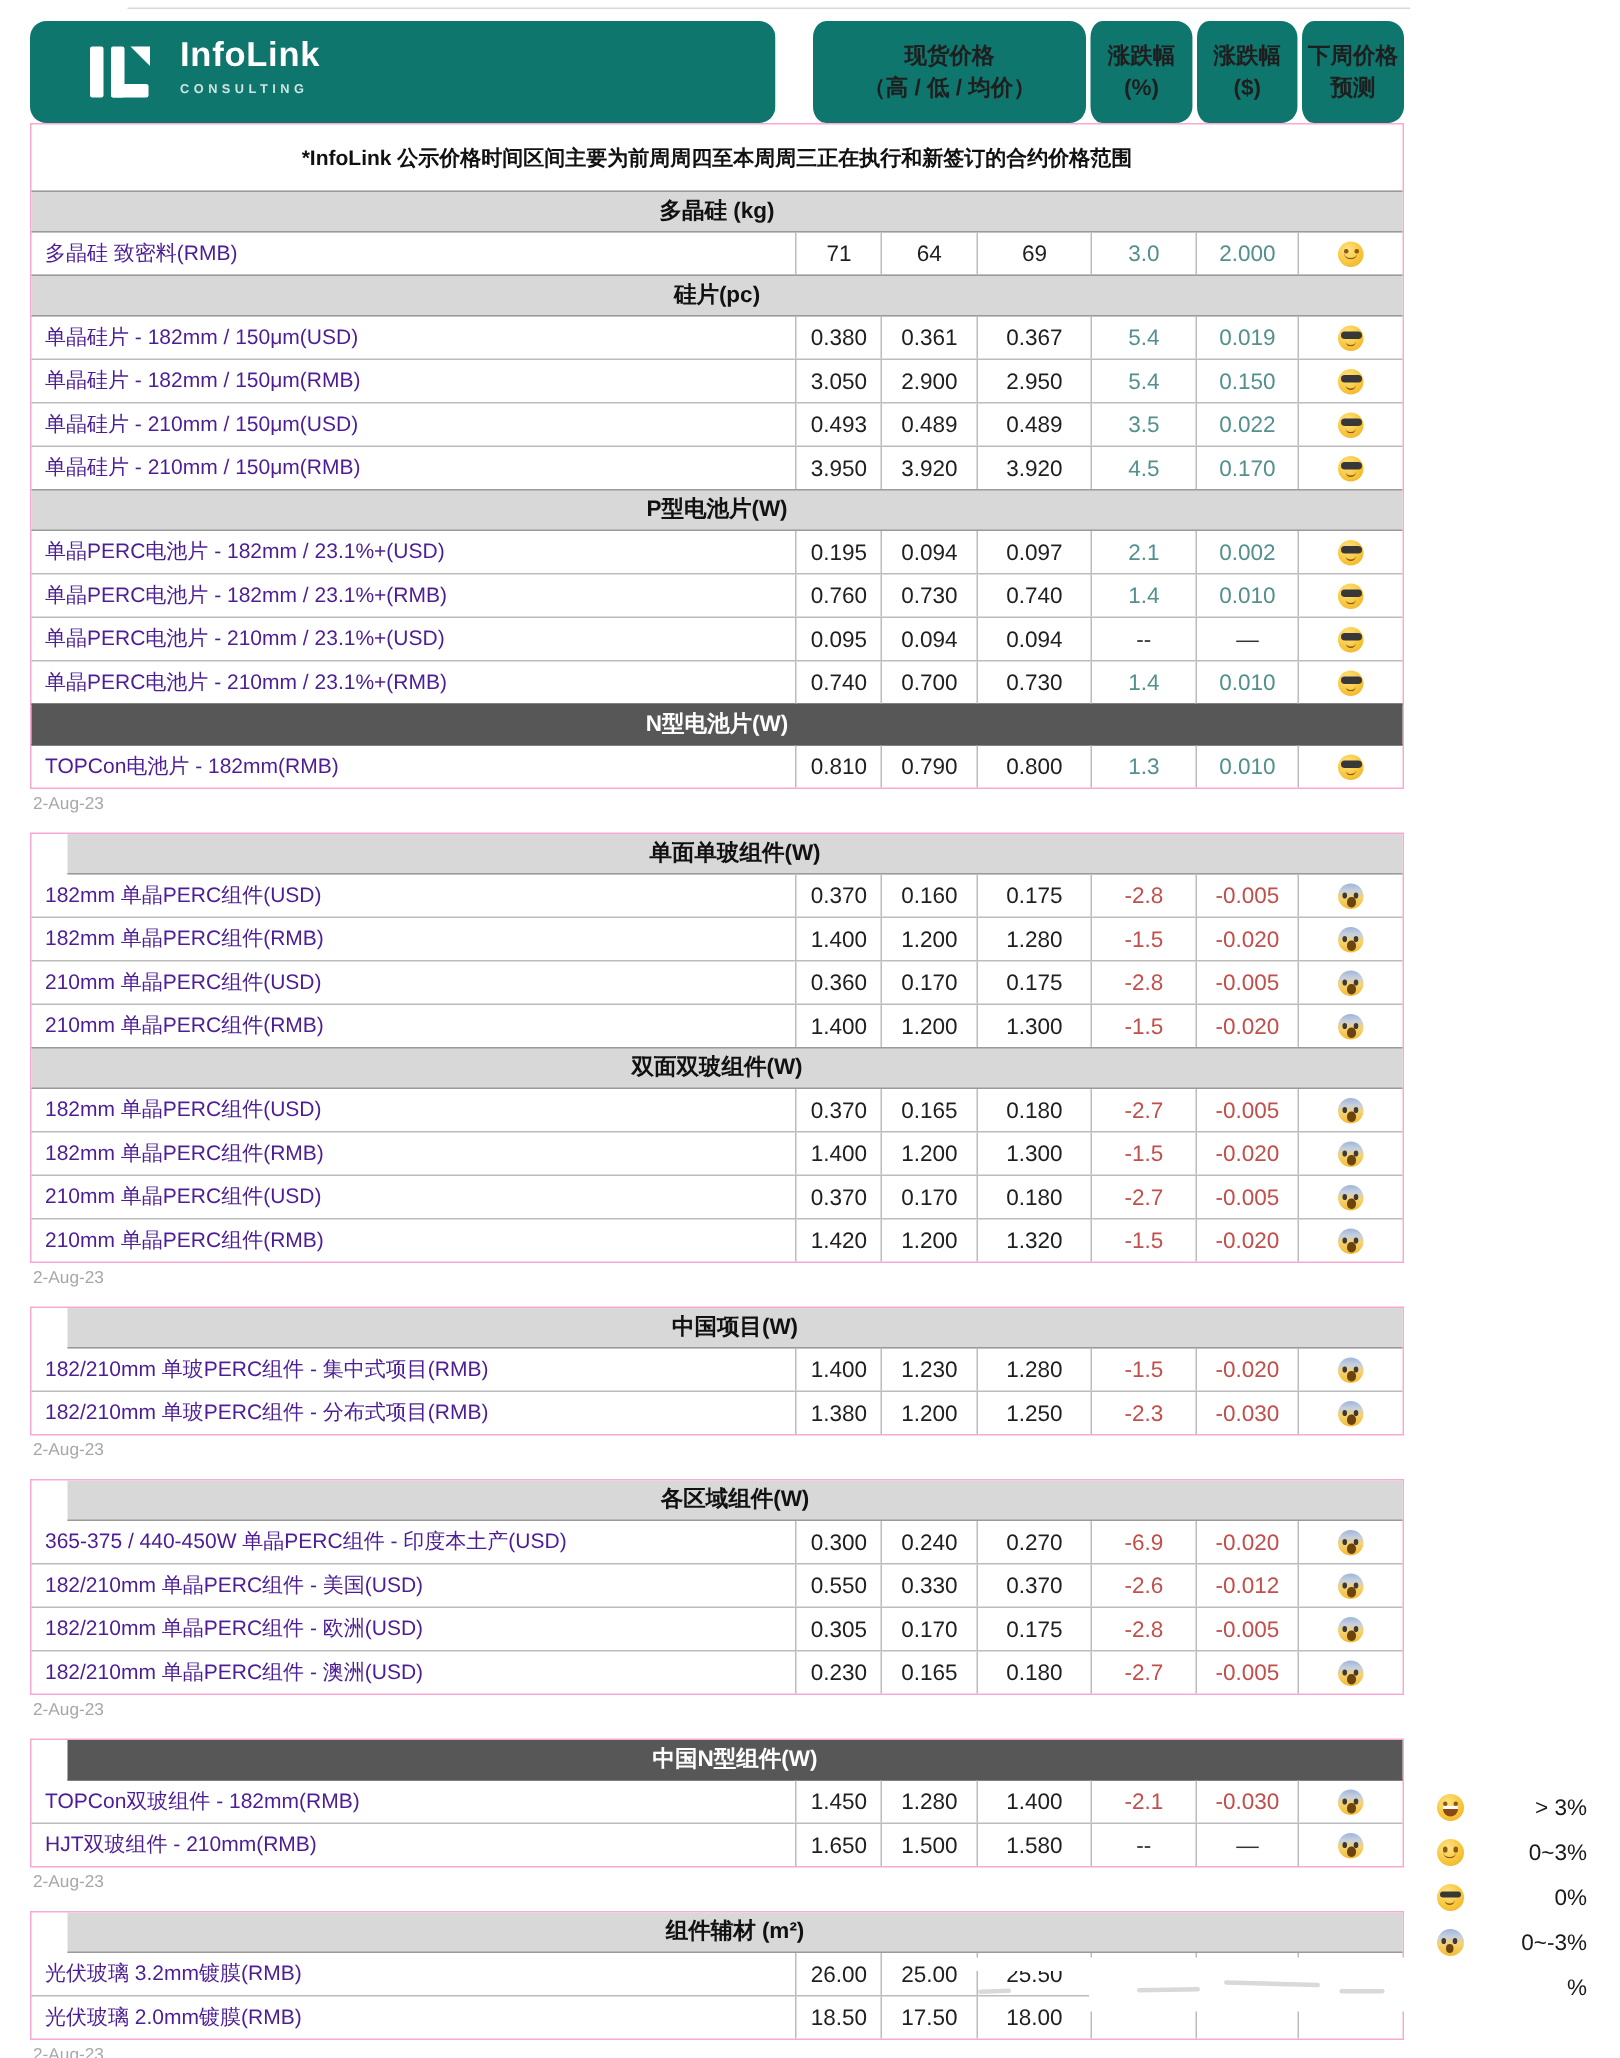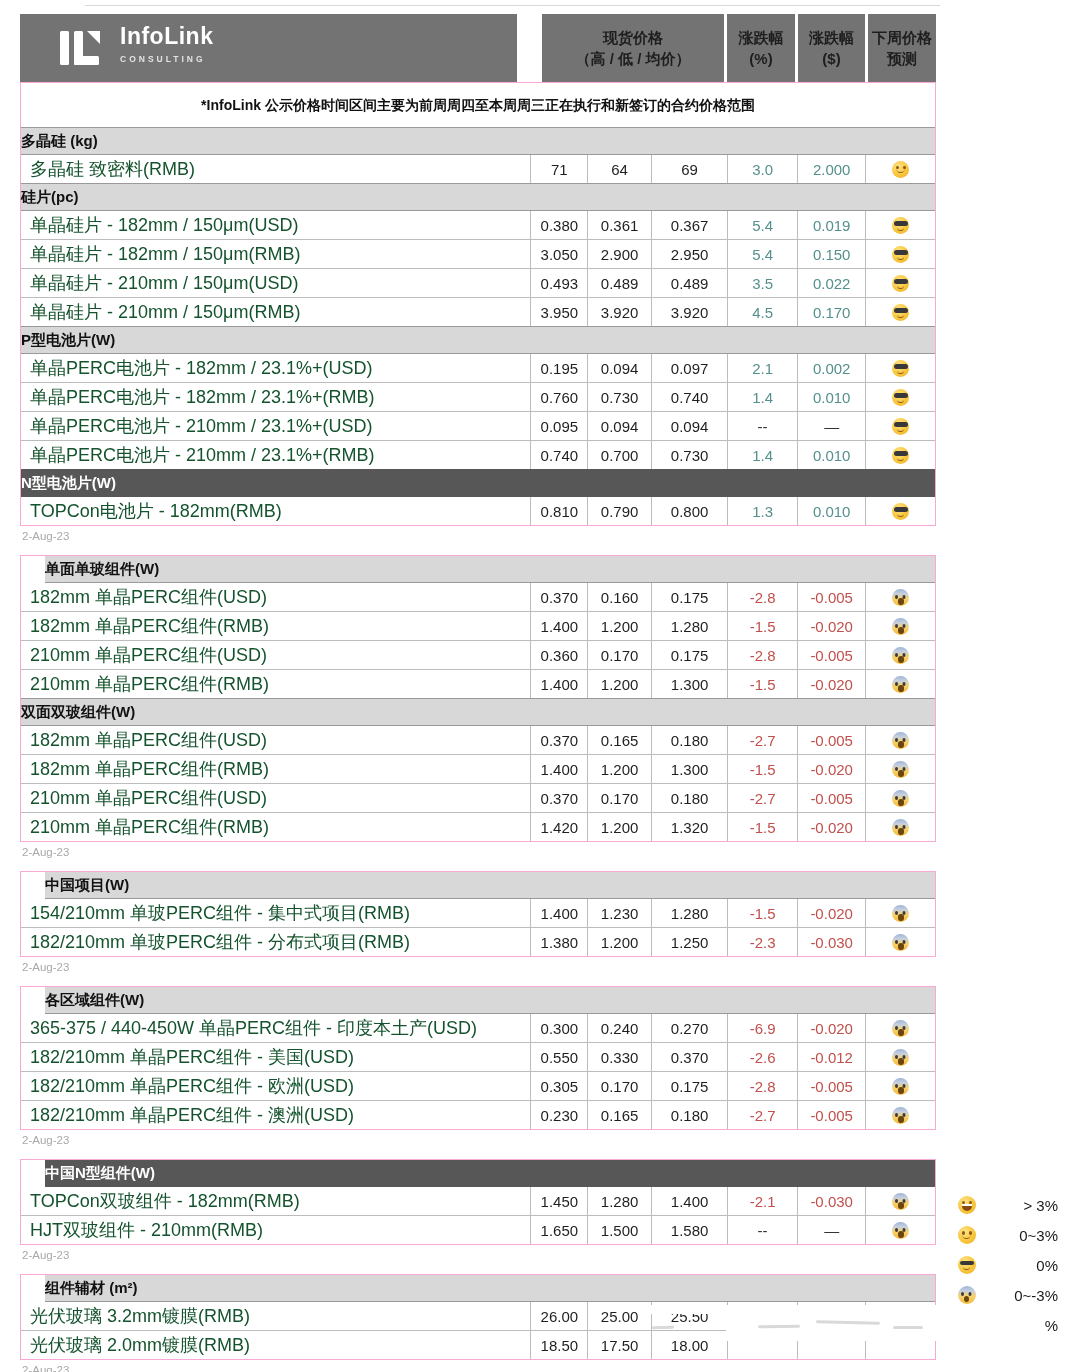--- a/index.html
+++ b/index.html
@@ -3,22 +3,22 @@
 <meta charset="utf-8">
 <style>
   html,body{margin:0;padding:0;background:#ffffff;}
   .page{position:relative;width:1080px;height:1372px;background:#fff;overflow:hidden;
         font-family:"Liberation Sans",sans-serif;color:#1c1c1c;}
   .topline{position:absolute;left:85px;top:5px;width:855px;height:1px;background:#d8d8d8;}
   .table-col{position:absolute;left:20px;top:14px;width:916px;}
 
   
   .header-row{display:flex;height:68px;}
-  .hcell{background:#737373;box-sizing:border-box;display:flex;flex-direction:column;
-         align-items:center;justify-content:center;font-weight:bold;font-size:15px;color:#1e1e1e;}
+  .hcell{background:#0f766e;box-sizing:border-box;display:flex;flex-direction:column;
+         align-items:center;justify-content:center;font-weight:bold;font-size:15px;color:#1e1e1e;border-radius:11px;}
   .hcell div{line-height:21px;}
   .h-logo{width:497px;flex-direction:row;justify-content:flex-start;align-items:center;
           padding-left:40px;gap:16px;}
   .hspacer{width:23px;background:#fff;}
   .h-price{width:184px;border-left:2px solid #fff;}
   .h-pct{width:71px;border-left:3px solid #fff;}
   .h-usd{width:70px;border-left:3px solid #fff;}
   .h-forecast{width:71px;border-left:3px solid #fff;}
 
   .logo-mark{position:relative;width:44px;height:40px;flex:0 0 auto;}
@@ -28,27 +28,27 @@
   .lm-fold{position:absolute;left:27px;top:3px;width:0;height:0;
            border-top:13px solid #fff;border-left:13px solid transparent;}
   .logo-text{display:flex;flex-direction:column;}
   .logo-brand{font-size:23px;font-weight:bold;color:#fff;letter-spacing:.5px;line-height:24px;}
   .logo-sub{font-size:8.5px;color:rgba(255,255,255,.8);letter-spacing:3px;margin-top:2px;font-weight:bold;}
 
   
   .block{border:1px solid #f9a8d4;background:#fff;}
   .note-row{height:44px;line-height:44px;text-align:center;font-weight:bold;font-size:14px;color:#111;}
   .section-row{height:26px;line-height:26px;background:#d8d8d8;border-top:1px solid #9a9a9a;
-               border-bottom:1px solid #9a9a9a;text-align:left;font-weight:bold;font-size:15px;color:#111;}
+               border-bottom:1px solid #9a9a9a;text-align:center;font-weight:bold;font-size:15px;color:#111;}
   .section-row.dark{background:#575757;color:#fff;border-top-color:#575757;border-bottom-color:#575757;}
   .block > .section-row:first-child{border-top:none;margin-left:24px;}
   .row{display:flex;height:28px;}
   .row + .row{border-top:1px solid #bcbcbc;}
   .cell{box-sizing:border-box;border-left:1px solid #bcbcbc;display:flex;align-items:center;justify-content:center;}
-  .c-name{width:520px;border-left:none;justify-content:flex-start;padding-left:9px;font-size:18px;color:#14532d;}
+  .c-name{width:520px;border-left:none;justify-content:flex-start;padding-left:9px;font-size:14px;color:#4c1d95;}
   .c-num{font-size:15px;color:#1f1f1f;}
   .c-high{width:58px;}.c-low{width:65px;}.c-avg{width:78px;}
   .c-pct{width:71px;}.c-usd{width:70px;}
   .c-emoji{width:71px;}
   .up{color:#54908D;}
   .down{color:#C1504C;}
   .flat{color:#333;}
   .date-label{margin:4px 0 13px 2px;font-size:11.5px;color:#a8a8a8;}
 
   
@@ -339,21 +339,21 @@
     <div class="cell c-num c-usd down">-0.020</div>
     <div class="cell c-emoji">
       <span class="emoji scream"></span>
     </div>
   </div>
         </div>
         <div class="date-label">2-Aug-23</div>
         <div class="block">
           <div class="section-row">中国项目(W)</div>
           <div class="row">
-    <div class="cell c-name">154/210mm 单玻PERC组件 - 集中式项目(RMB)</div>
+    <div class="cell c-name">182/210mm 单玻PERC组件 - 集中式项目(RMB)</div>
     <div class="cell c-num c-high">1.400</div>
     <div class="cell c-num c-low">1.230</div>
     <div class="cell c-num c-avg">1.280</div>
     <div class="cell c-num c-pct down">-1.5</div>
     <div class="cell c-num c-usd down">-0.020</div>
     <div class="cell c-emoji">
       <span class="emoji scream"></span>
     </div>
   </div>
           <div class="row">

